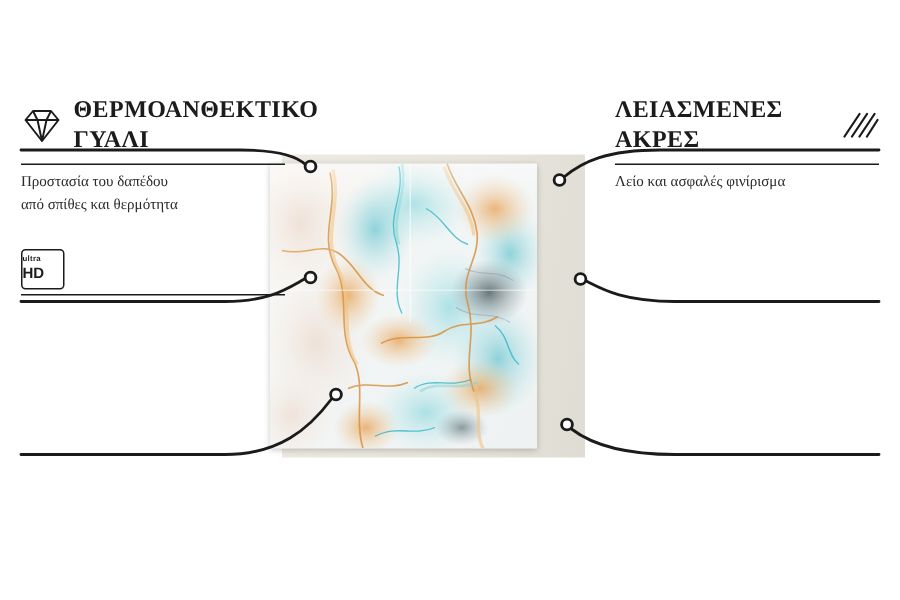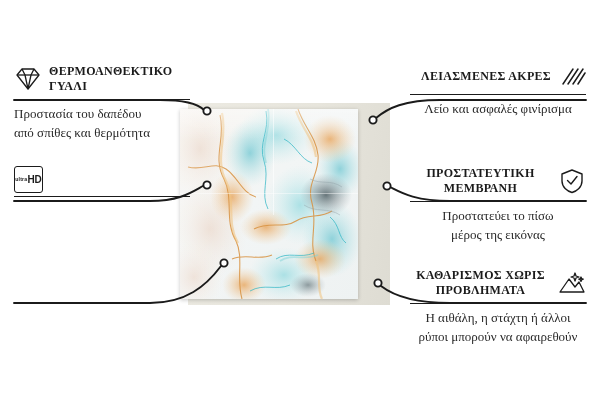--- a/index.html
+++ b/index.html
@@ -40,35 +40,35 @@
     content:"";position:absolute;left:0;top:44%;width:100%;height:1px;
     background:rgba(255,255,255,.45);
   }
 
   
   .feat{position:absolute;width:176px;}
   .feat .head{display:flex;align-items:center;gap:7px;}
   .feat.left .head{justify-content:flex-start;}
   .feat.right .head{justify-content:flex-end;}
   .feat .title{
-    font-size:12px;font-weight:700;letter-spacing:.3px;line-height:1.28;
+    font-size:16px;font-weight:700;letter-spacing:.3px;line-height:1.28;
     text-transform:uppercase;
   }
   .feat.left .title{text-align:left;}
-  .feat.right .title{text-align:center;}
+  .feat.right .title{text-align:left;}
   .rule{height:1.4px;background:#1b1b1b;margin:4px 0 5px 0;width:100%;}
-  .desc{font-size:13px;line-height:1.42;color:#2a2a2a;}
+  .desc{font-size:10px;line-height:1.42;color:#2a2a2a;}
   .feat.left .desc{text-align:left;}
-  .feat.right .desc{text-align:center;}
+  .feat.right .desc{text-align:left;}
 
   .ico{width:28px;height:26px;flex:0 0 28px;display:block;}
 
   .hdbox{
     width:27px;height:25px;border:1.6px solid #1b1b1b;border-radius:3px;
-    display:flex;flex-direction:row;align-items:center;justify-content:center;
+    display:flex;flex-direction:column;align-items:flex-start;justify-content:center;
     font-family:"Liberation Sans","DejaVu Sans",sans-serif;line-height:1;
   }
   .hdbox b{font-size:5.2px;letter-spacing:.2px;font-weight:700;}
   .hdbox s{font-size:10px;font-weight:700;text-decoration:none;margin-top:1px;}
 
   
   #f-heat     {left:14px;  top:64px;}
   #f-print    {left:14px;  top:166px;}
   #f-resist   {left:14px;  top:268px;}
   #f-edges    {left:410px; top:64px;}
@@ -230,42 +230,15 @@
             <path d="M10,20 L20,5"></path>
             <path d="M15,20 L25,5"></path>
             <path d="M20,20 L27,9"></path>
         </g>
       </svg>
     </div>
     <div class="rule"></div>
     <div class="desc">Λείο και ασφαλές φινίρισμα</div>
   </div>
 
-  <div class="feat right" id="f-membrane">
-    <div class="head">
-      <div class="title">ΠΡΟΣΤΑΤΕΥΤΙΚΗ ΜΕΜΒΡΑΝΗ</div>
-      <svg class="ico" viewBox="0 0 28 26">
-        <g fill="none" stroke="#1b1b1b" stroke-width="1.4" stroke-linecap="round" stroke-linejoin="round">
-          <path d="M14,2 L24,6 L24,13 C24,19 19,23 14,24.5 C9,23 4,19 4,13 L4,6 Z"></path>
-          <path d="M9.5,12.5 L13,16 L19,8.5"></path>
-        </g>
-      </svg>
-    </div>
-    <div class="rule"></div>
-    <div class="desc">Προστατεύει το πίσω<br>μέρος της εικόνας</div>
-  </div>
-
-  <div class="feat right" id="f-clean">
-    <div class="head">
-      <div class="title">ΚΑΘΑΡΙΣΜΟΣ ΧΩΡΙΣ ΠΡΟΒΛΗΜΑΤΑ</div>
-      <svg class="ico" viewBox="0 0 28 26">
-        <g fill="none" stroke="#1b1b1b" stroke-width="1.3" stroke-linecap="round" stroke-linejoin="round">
-          <path d="M2,22 L11,9 L17,17 L21,12 L26,22 Z"></path>
-          <path d="M17,3 L18,6 L21,7 L18,8 L17,11 L16,8 L13,7 L16,6 Z"></path>
-          <path d="M23,7 L23.6,8.6 L25.2,9.2 L23.6,9.8 L23,11.4 L22.4,9.8 L20.8,9.2 L22.4,8.6 Z"></path>
-        </g>
-      </svg>
-    </div>
-    <div class="rule"></div>
-    <div class="desc">Η αιθάλη, η στάχτη ή άλλοι<br>ρύποι μπορούν να αφαιρεθούν</div>
-  </div>
+
 
 </div>
 
 </body></html>

